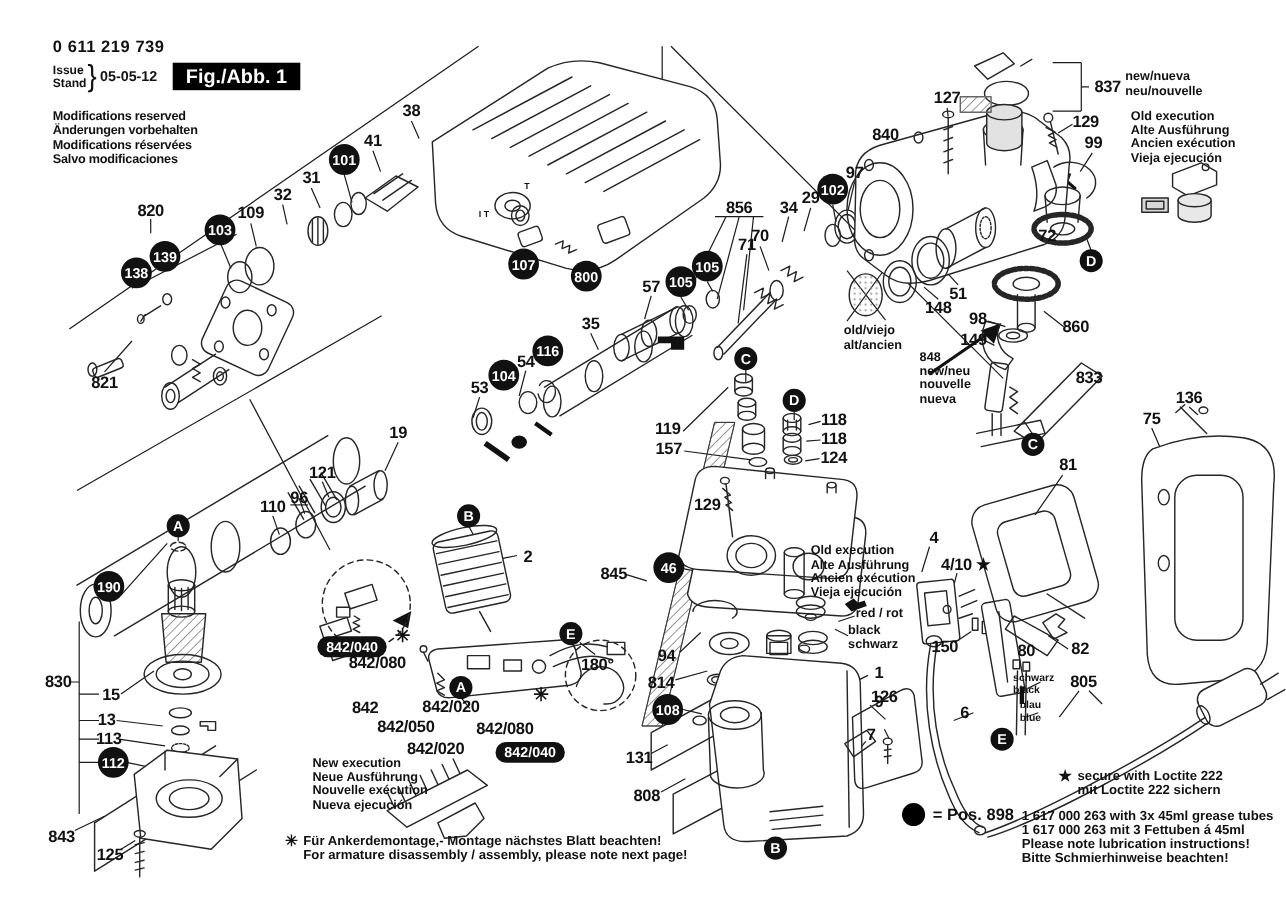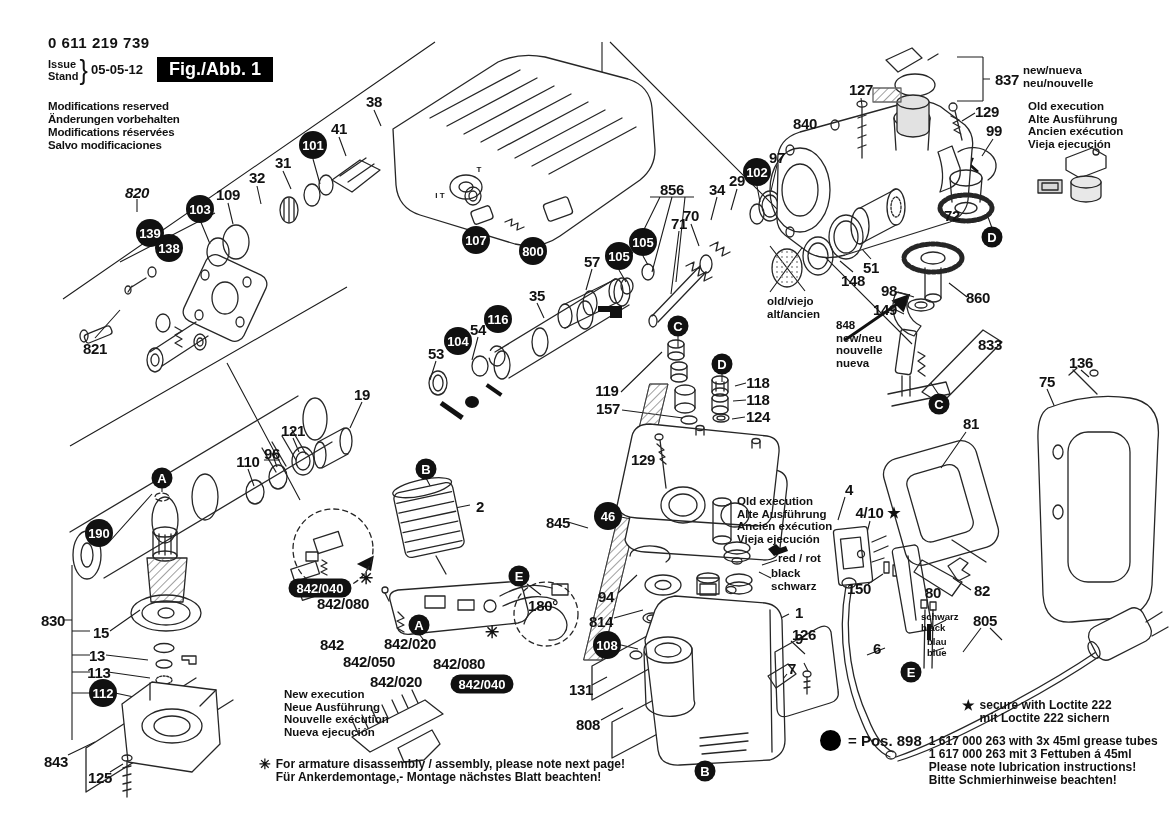--- a/index.html
+++ b/index.html
@@ -368,21 +368,21 @@
     <polygon points="598,306 622,306 622,318 610,318 610,312 598,312"></polygon>
     <rect x="449" y="397" width="5" height="26" transform="rotate(-55 452 410)"></rect>
     <ellipse cx="472" cy="402" rx="7" ry="6"></ellipse>
     <rect x="492" y="381" width="4" height="18" transform="rotate(-55 494 390)"></rect>
     <rect x="927" y="624" width="4" height="16"></rect>
     <polygon points="768,549 776,544 780,548 786,546 788,551 774,556"></polygon>
   </g>
 </svg>
 
 <div id="labels">
-      <div class="lbl plain" style="left: 137px; top: 192px; font-style: italic;">820</div>
+      <div class="lbl plain" style="left: 137px; top: 192px;">820</div>
       <div class="lbl plain" style="left: 228px; top: 194px;">109</div>
       <div class="lbl plain" style="left: 257px; top: 177px;">32</div>
       <div class="lbl plain" style="left: 283px; top: 162px;">31</div>
       <div class="lbl plain" style="left: 339px; top: 128px;">41</div>
       <div class="lbl plain" style="left: 374px; top: 101px;">38</div>
       <div class="lbl plain" style="left: 95px; top: 348px;">821</div>
       <div class="lbl plain" style="left: 362px; top: 394px;">19</div>
       <div class="lbl plain" style="left: 436px; top: 353px;">53</div>
       <div class="lbl plain" style="left: 478px; top: 329px;">54</div>
       <div class="lbl plain" style="left: 537px; top: 295px;">35</div>
@@ -443,21 +443,21 @@
       <div class="lbl plain" style="left: 588px; top: 724px;">808</div>
       <div class="lbl plain" style="left: 799px; top: 612px;">1</div>
       <div class="lbl plain" style="left: 799px; top: 638px;">9</div>
       <div class="lbl plain" style="left: 804px; top: 634px;">126</div>
       <div class="lbl plain" style="left: 792px; top: 668px;">7</div>
       <div class="lbl plain" style="left: 558px; top: 522px;">845</div>
       <div class="lbl plain" style="left: 543px; top: 605px;">180°</div>
       <div class="lbl disc" style="left: 313px; top: 145px;">101</div>
       <div class="lbl disc" style="left: 200px; top: 209px;">103</div>
       <div class="lbl disc" style="left: 150px; top: 233px;">139</div>
-      <div class="lbl disc" style="left: 124px; top: 248px; margin-left: 45px;">138</div>
+      <div class="lbl disc" style="left: 124px; top: 248px;">138</div>
       <div class="lbl disc" style="left: 476px; top: 240px;">107</div>
       <div class="lbl disc" style="left: 533px; top: 251px;">800</div>
       <div class="lbl disc" style="left: 643px; top: 242px;">105</div>
       <div class="lbl disc" style="left: 619px; top: 256px;">105</div>
       <div class="lbl disc" style="left: 757px; top: 172px;">102</div>
       <div class="lbl disc" style="left: 498px; top: 319px;">116</div>
       <div class="lbl disc" style="left: 458px; top: 341px;">104</div>
       <div class="lbl disc" style="left: 99px; top: 533px;">190</div>
       <div class="lbl disc" style="left: 103px; top: 693px;">112</div>
       <div class="lbl disc" style="left: 608px; top: 516px;">46</div>
@@ -542,22 +542,22 @@
         <div>Modifications reserved</div>
         <div>Änderungen vorbehalten</div>
         <div>Modifications réservées</div>
         <div>Salvo modificaciones</div>
       </div>
 </div>
 
 <div class="note" style="left:259px;top:758px">
   <span class="nsym">✳</span>
   <div class="col">
+        <div>Für Ankerdemontage,- Montage nächstes Blatt beachten!</div>
         <div>For armature disassembly / assembly, please note next page!</div>
-        <div>Für Ankerdemontage,- Montage nächstes Blatt beachten!</div>
       </div>
 </div>
 
 <div class="note" style="left:962px;top:699px">
   <span class="nsym">★</span>
   <div class="col">
         <div>secure with Loctite 222</div>
         <div>mit Loctite 222 sichern</div>
       </div>
 </div>

